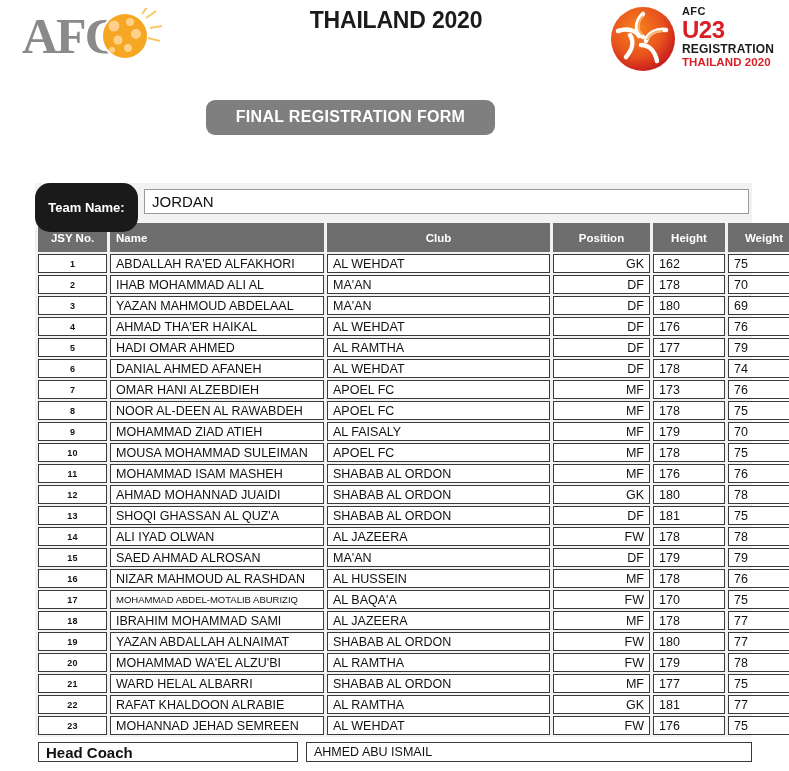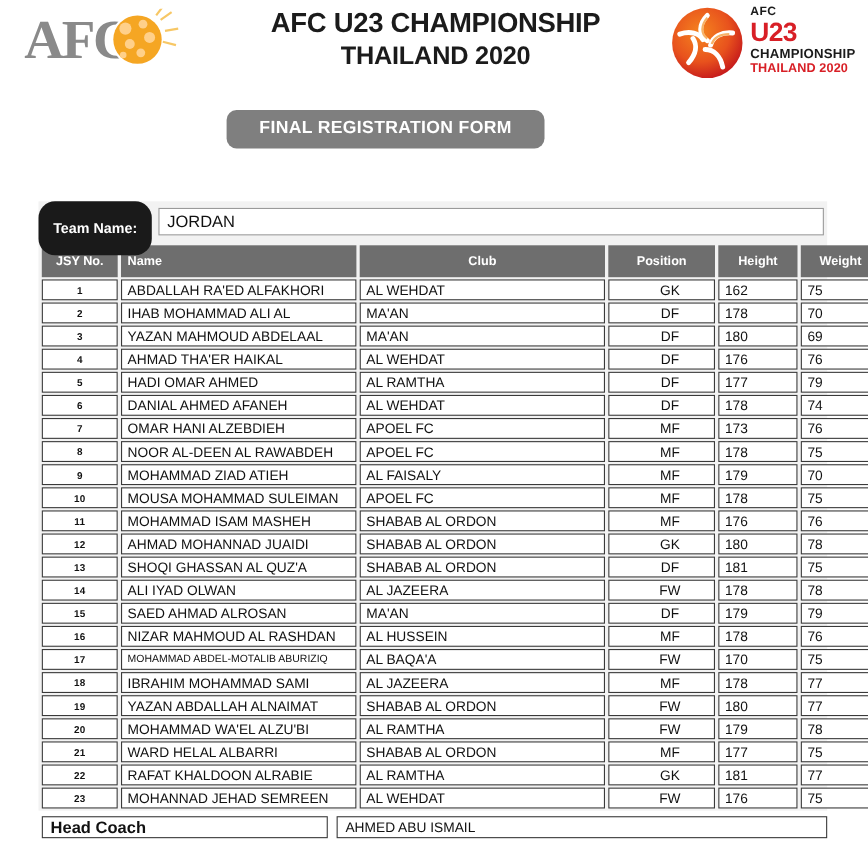--- a/index.html
+++ b/index.html
@@ -198,21 +198,21 @@
   }
   td.jsy {
     text-align: center;
     font-size: 9px;
     font-weight: bold;
     letter-spacing: 0.2px;
   }
   td.nm { text-align: left; }
   td.nm.small { font-size: 9.5px; }
   td.cl { text-align: left; }
-  td.ps { text-align: center; padding-left: 20px; }
+  td.ps { text-align: right; padding-left: 20px; }
   td.ht { text-align: left; margin-left: 36px; }
   td.wt { text-align: left; }
 
   
   .coach {
     position: absolute;
     left: 38px;
     top: 742px;
     width: 714px;
     height: 20px;
@@ -267,21 +267,20 @@
       <g stroke="#f7c765" stroke-width="2">
         <line x1="124" y1="10" x2="134" y2="3"></line>
         <line x1="128" y1="20" x2="140" y2="18"></line>
         <line x1="126" y1="30" x2="138" y2="33"></line>
         <line x1="120" y1="6" x2="126" y2="-2"></line>
       </g>
     </svg>
   </div>
 
   <div class="title-block">
-    <div class="title-line1">AFC U23 CHAMPIONSHIP</div>
     <div class="title-line2">THAILAND 2020</div>
   </div>
 
   <div class="u23-logo">
     <div class="u23-mark">
       <svg viewBox="0 0 70 70" width="70" height="70" aria-hidden="true">
         <defs>
           <radialGradient id="ballg" cx="40%" cy="35%" r="70%">
             <stop offset="0%" stop-color="#f5841f"></stop>
             <stop offset="60%" stop-color="#e8521d"></stop>
@@ -298,21 +297,21 @@
         </g>
         <g fill="none" stroke="#f7b267" stroke-width="2">
           <path d="M35 12 C29 19, 29 27, 35 31"></path>
           <path d="M55 27 C47 27, 41 30, 39 36"></path>
         </g>
       </svg>
     </div>
     <div class="u23-text">
       <div class="u23-afc">AFC</div>
       <div class="u23-big">U23</div>
-      <div class="u23-champ">CHAMPIONSHIP</div>
+      <div class="u23-champ">REGISTRATION</div>
       <div class="u23-thai">THAILAND 2020</div>
     </div>
   </div>
 </div>
 
 <div class="banner-wrap">
   <div class="banner">FINAL REGISTRATION FORM</div>
 </div>
 
 <div class="panel">

